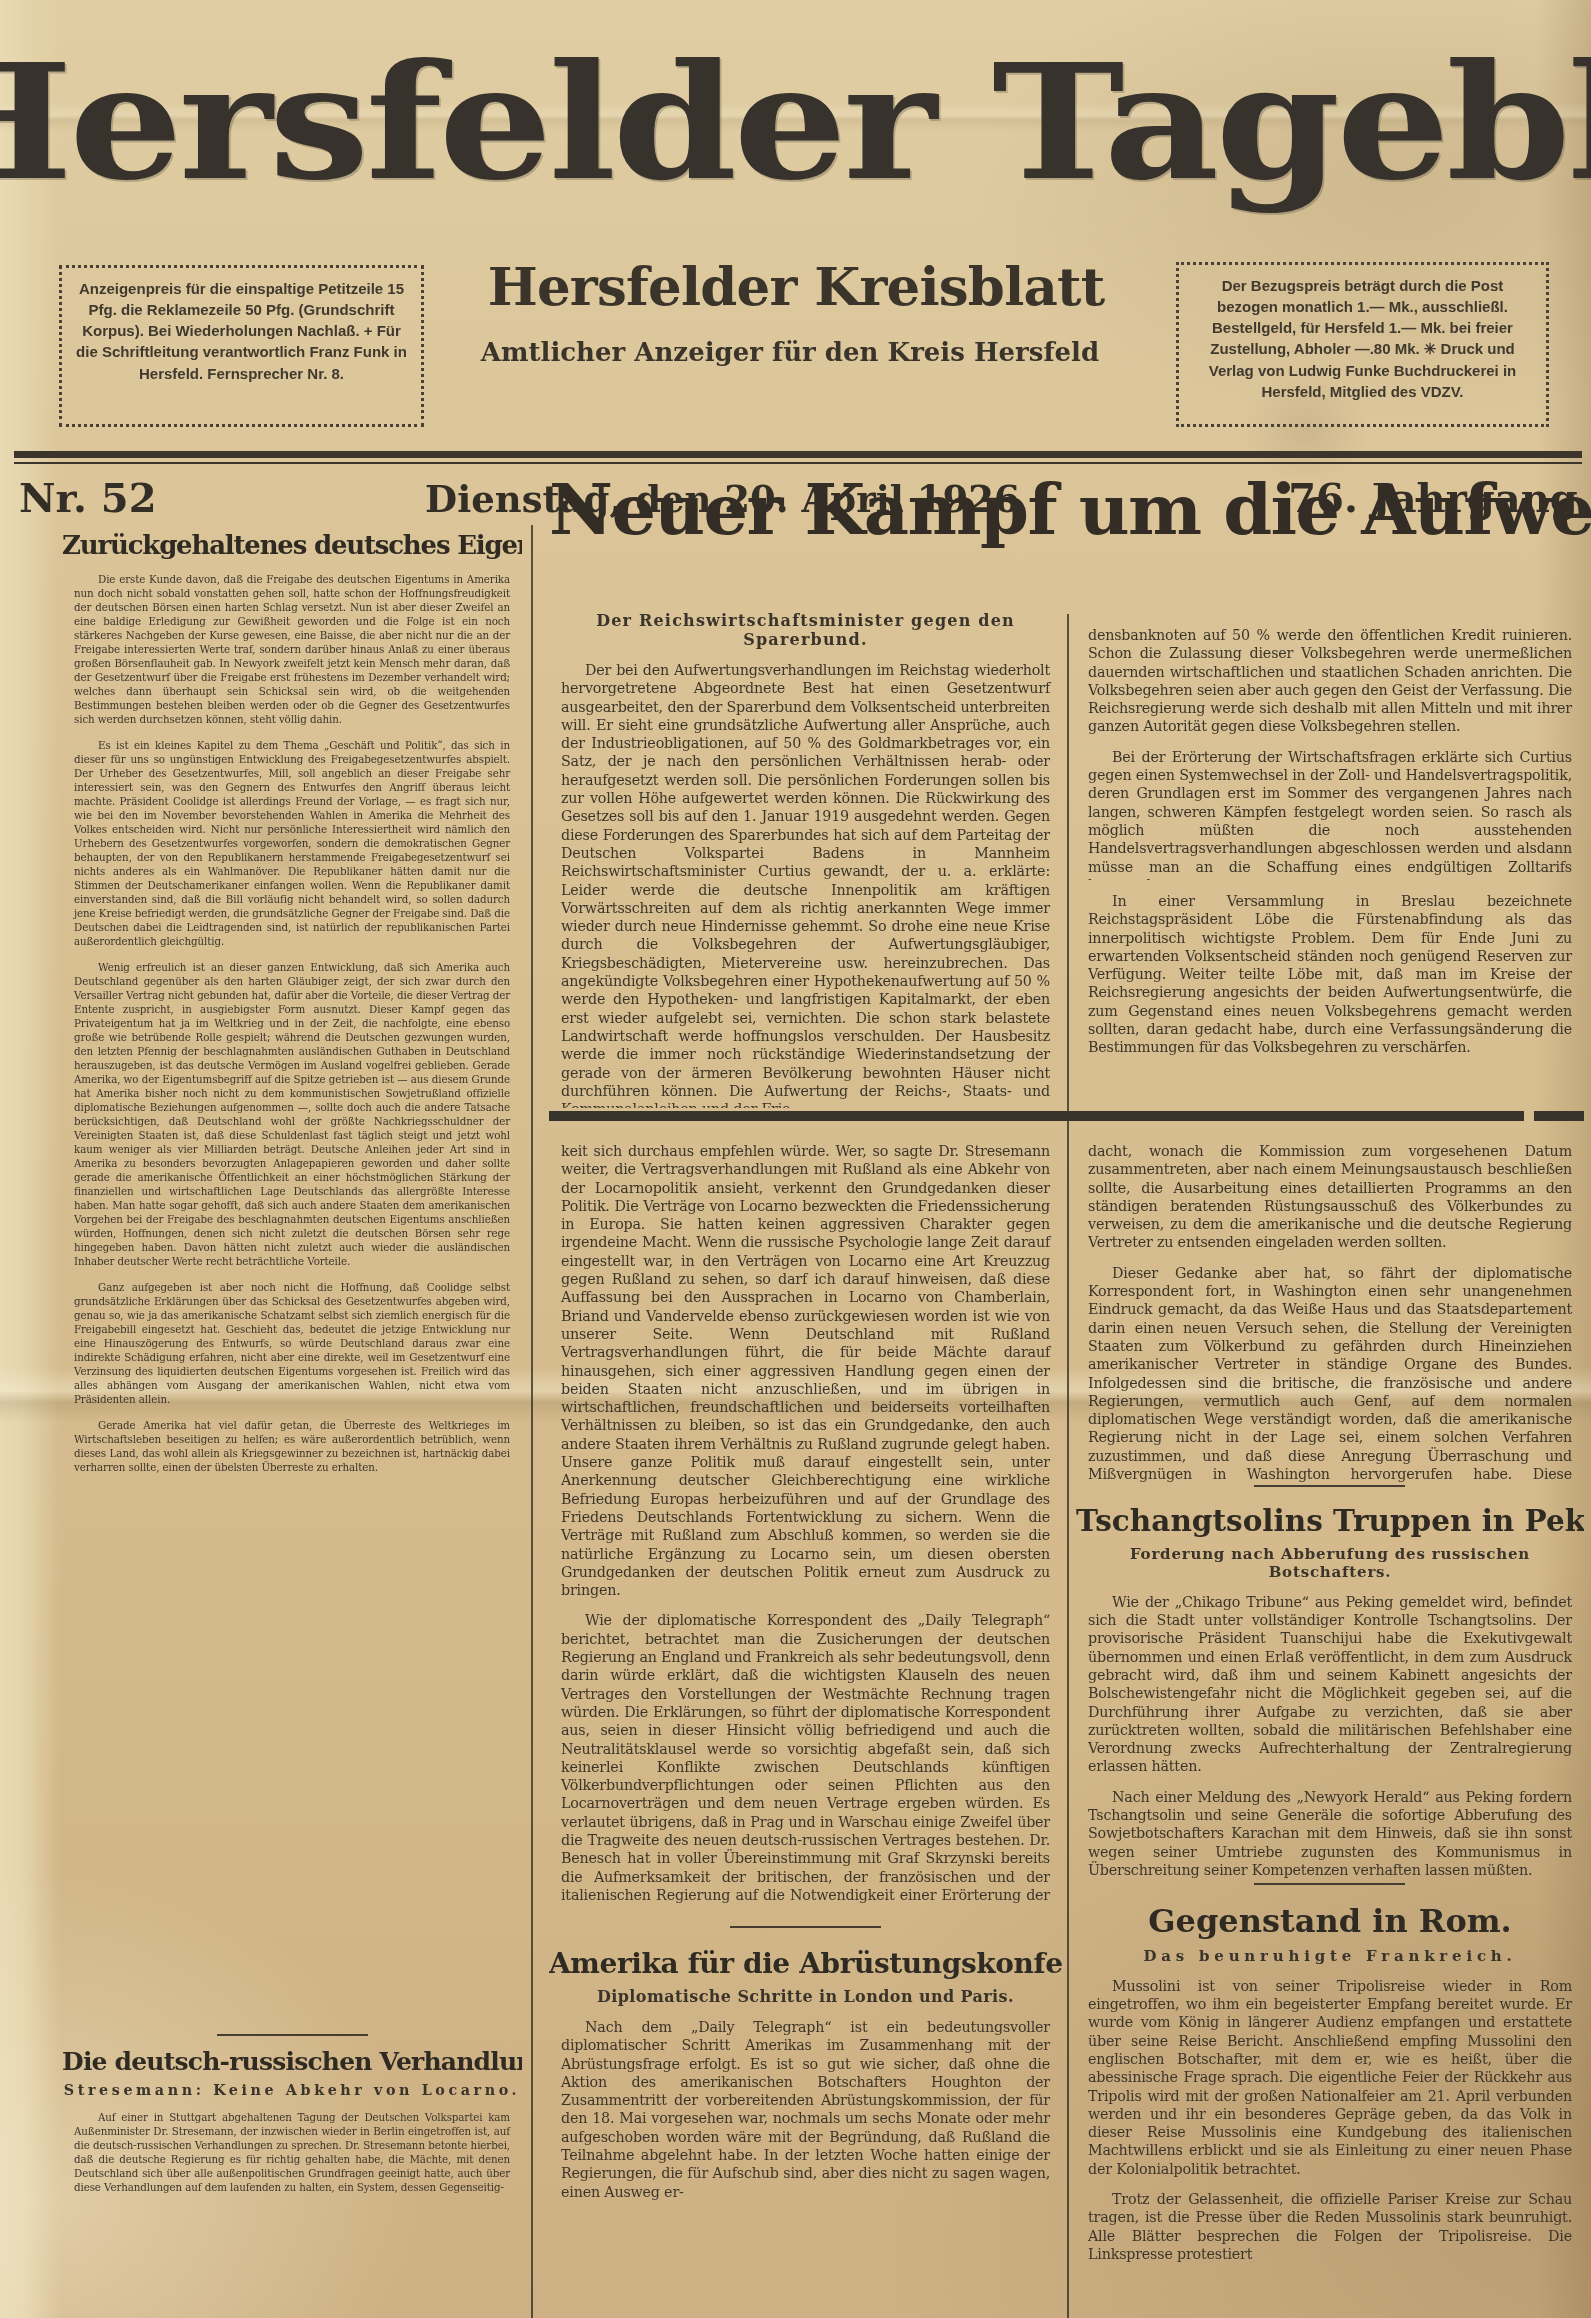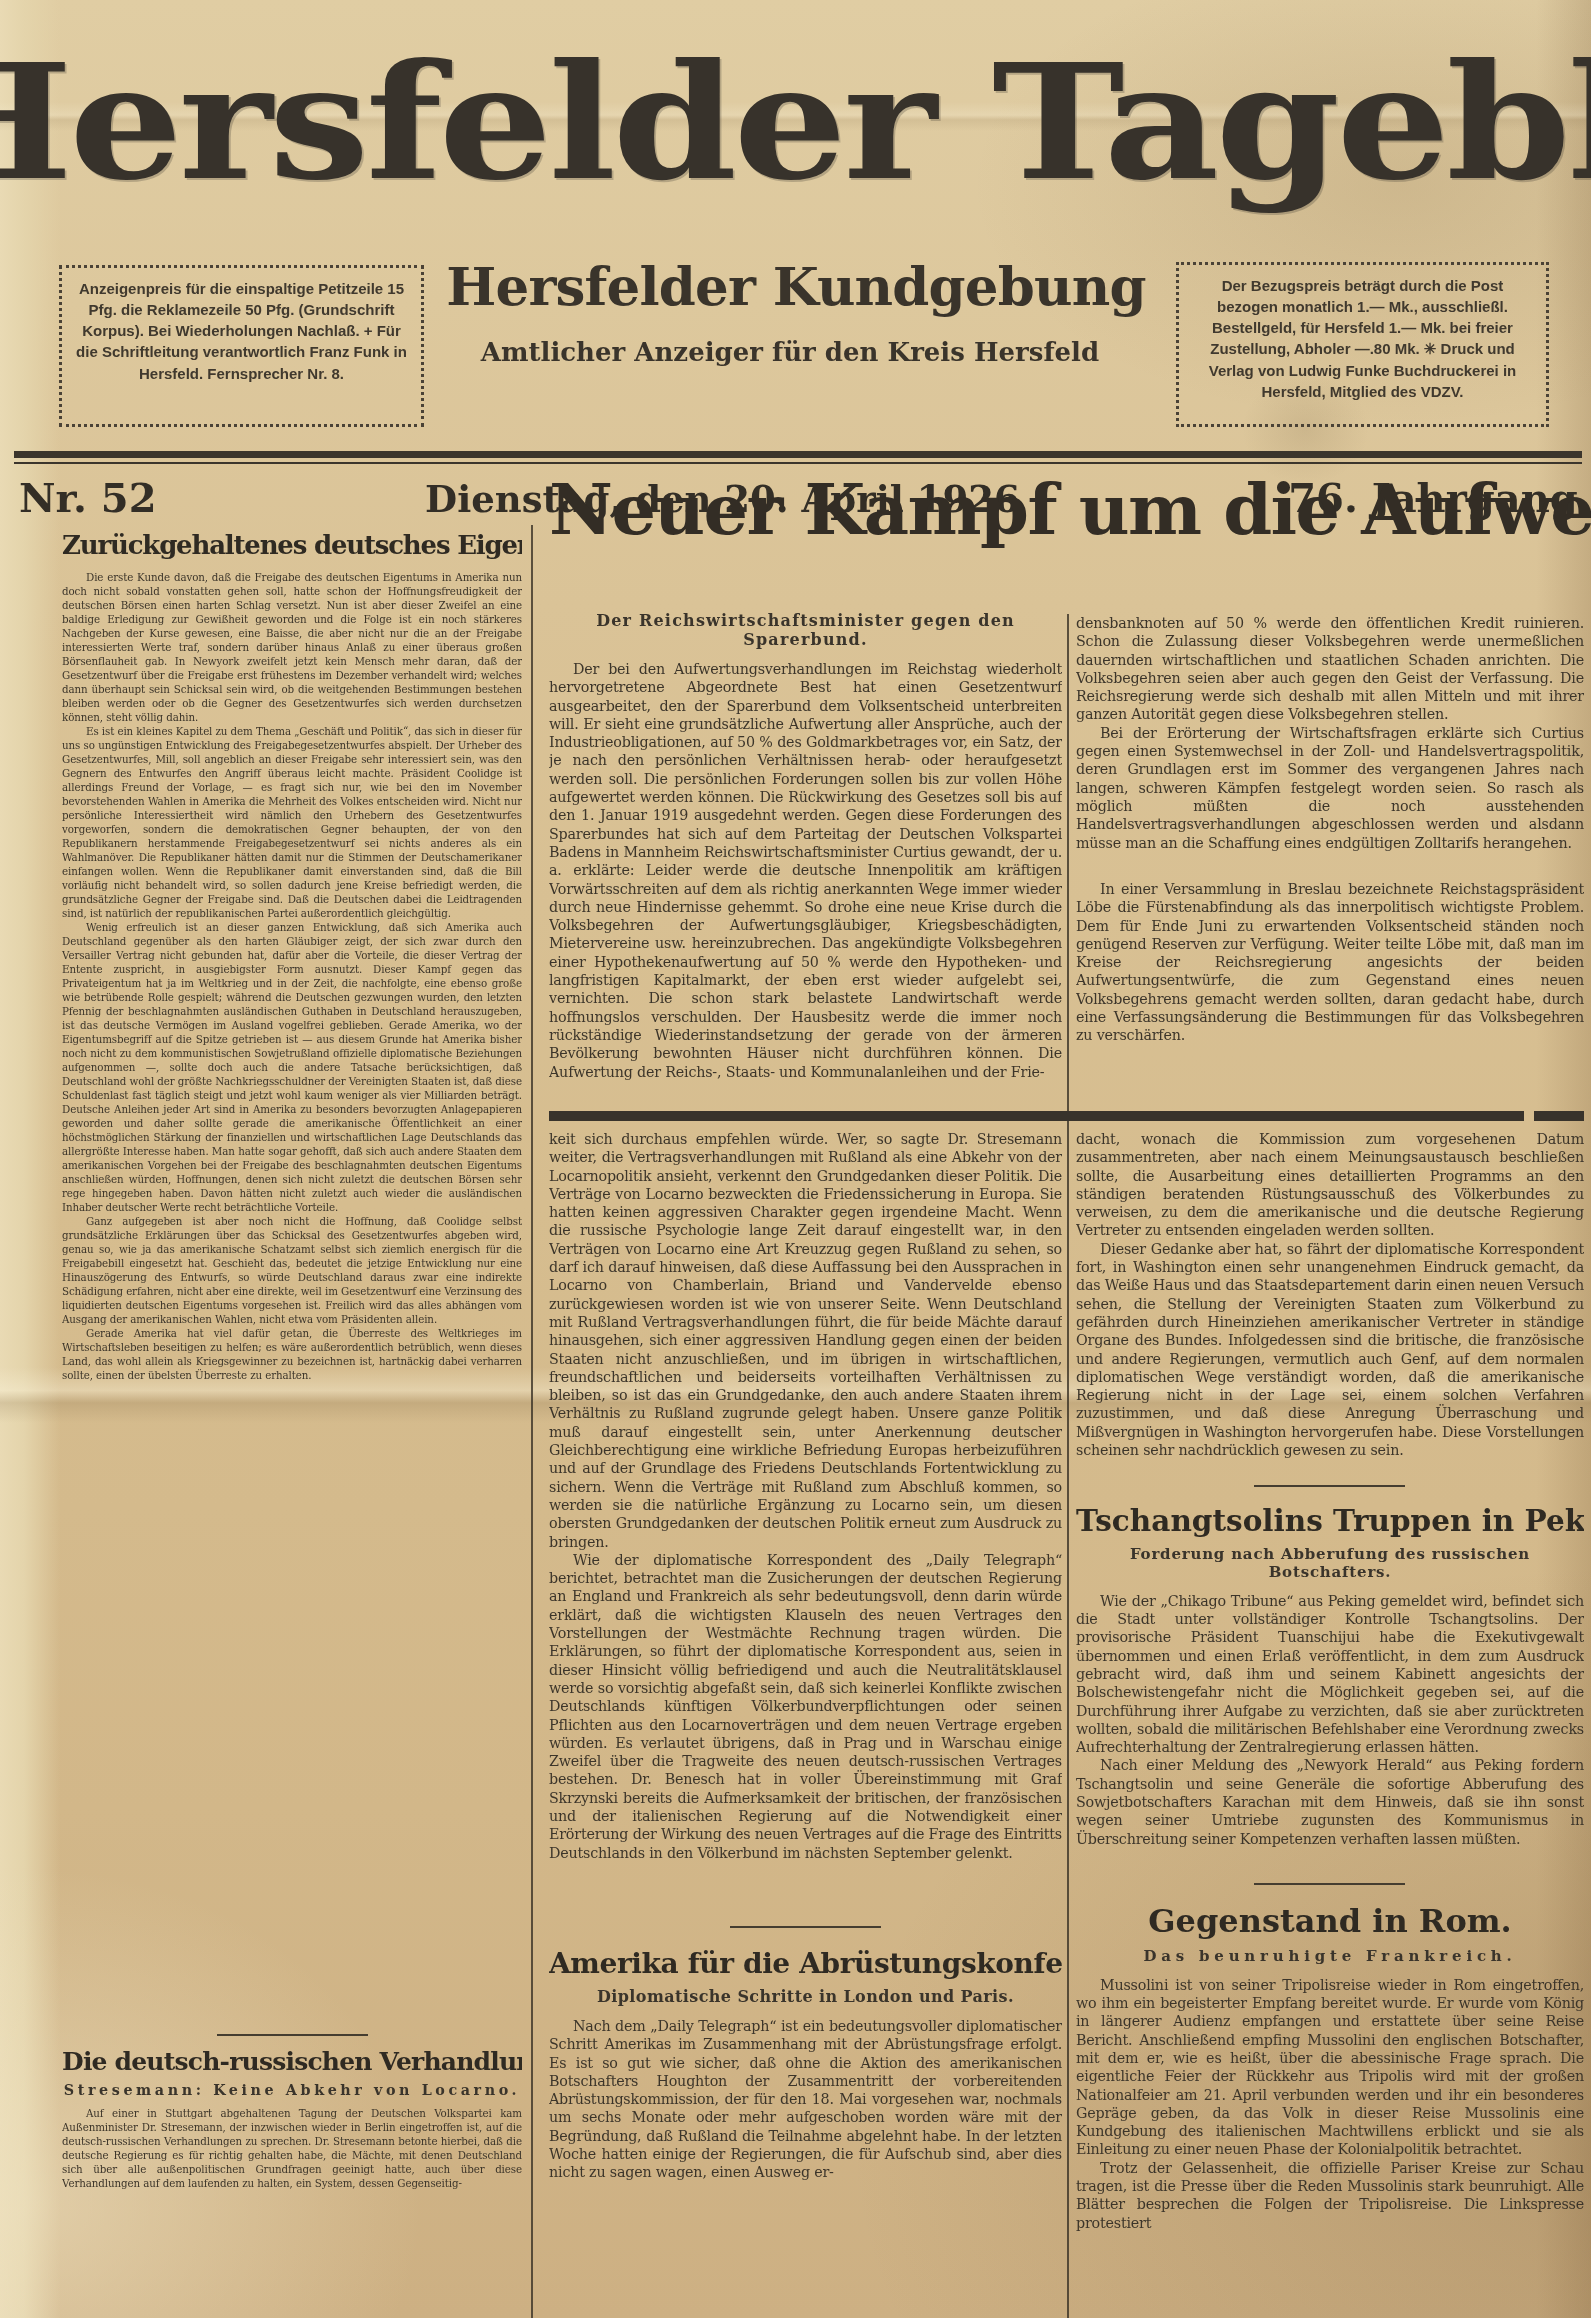--- a/index.html
+++ b/index.html
@@ -62,21 +62,21 @@
   .zL2 { left:62px;  top:2047px; width:460px; height:271px; }
   .zC1 { left:549px; top:611px;  width:513px; height:497px; }
   .zC2 { left:549px; top:1130px; width:513px; height:774px; }
   .zC3 { left:549px; top:1947px; width:513px; height:369px; }
   .zR1 { left:1076px; top:614px;  width:508px; height:266px; }
   .zR2 { left:1076px; top:880px; width:508px; height:229px; }
   .zR3 { left:1076px; top:1130px; width:508px; height:352px; }
   .zR4 { left:1076px; top:1503px; width:508px; height:377px; }
   .zR5 { left:1076px; top:1902px; width:508px; height:416px; }
 
-  .body p { margin:0; text-indent:24px; text-align:justify; color:#3c352a; }
+  .body p { margin:12px; text-indent:24px; text-align:justify; color:#3c352a; }
   .small p { font-size:10.3px; line-height:14px; letter-spacing:-0.1px; }
   .med p   { font-size:14.3px; line-height:18.3px; letter-spacing:-0.2px; }
   .cont p:first-child { text-indent:0; }
 
   .hL  { margin:0 0 9.6px 0; font-size:26px; font-weight:bold; letter-spacing:-1.2px; white-space:nowrap; color:#2f2a22; }
   .hL2 { margin:0 0 6.4px 0;  font-size:25px; font-weight:bold; letter-spacing:-0.8px; white-space:nowrap; color:#2f2a22; }
   .hC  { margin:0 0 4.8px 0;  font-size:30px; font-weight:bold; text-align:center; letter-spacing:-0.4px; color:#2f2a22; }
   .h3  { margin:0 0 6.4px 0;  font-weight:bold; text-align:center; color:#2f2a22; line-height:1.2; }
   .h3.verf { font-size:29.5px; }
   .h3.pek  { font-size:29.5px; white-space:nowrap; }
@@ -103,21 +103,21 @@
 <body>
 
 <div class="paper">
 
   <div class="crease c2"></div>
   <div class="crease c1"></div>
   <div class="stain1"></div>
   <div class="stain2"></div>
 
   <div class="masthead">Hersfelder Tageblatt</div>
-  <div class="kreisblatt">Hersfelder Kundgebung</div>
+  <div class="kreisblatt">Hersfelder Kreisblatt</div>
   <div class="amtlicher">Amtlicher Anzeiger für den Kreis Hersfeld</div>
 
   <div class="infobox ibleft">
     <p>Anzeigenpreis für die einspaltige Petitzeile 15 Pfg. die Reklamezeile 50 Pfg. (Grundschrift Korpus). Bei Wiederholungen Nachlaß. + Für die Schriftleitung verantwortlich Franz Funk in Hersfeld. Fernsprecher Nr. 8.</p>
   </div>
   <div class="infobox ibright">
     <p>Der Bezugspreis beträgt durch die Post bezogen monatlich 1.— Mk., ausschließl. Bestellgeld, für Hersfeld 1.— Mk. bei freier Zustellung, Abholer —.80 Mk. ✳ Druck und Verlag von Ludwig Funke Buchdruckerei in Hersfeld, Mitglied des VDZV.</p>
   </div>
 
   <div class="rule-a"></div>

